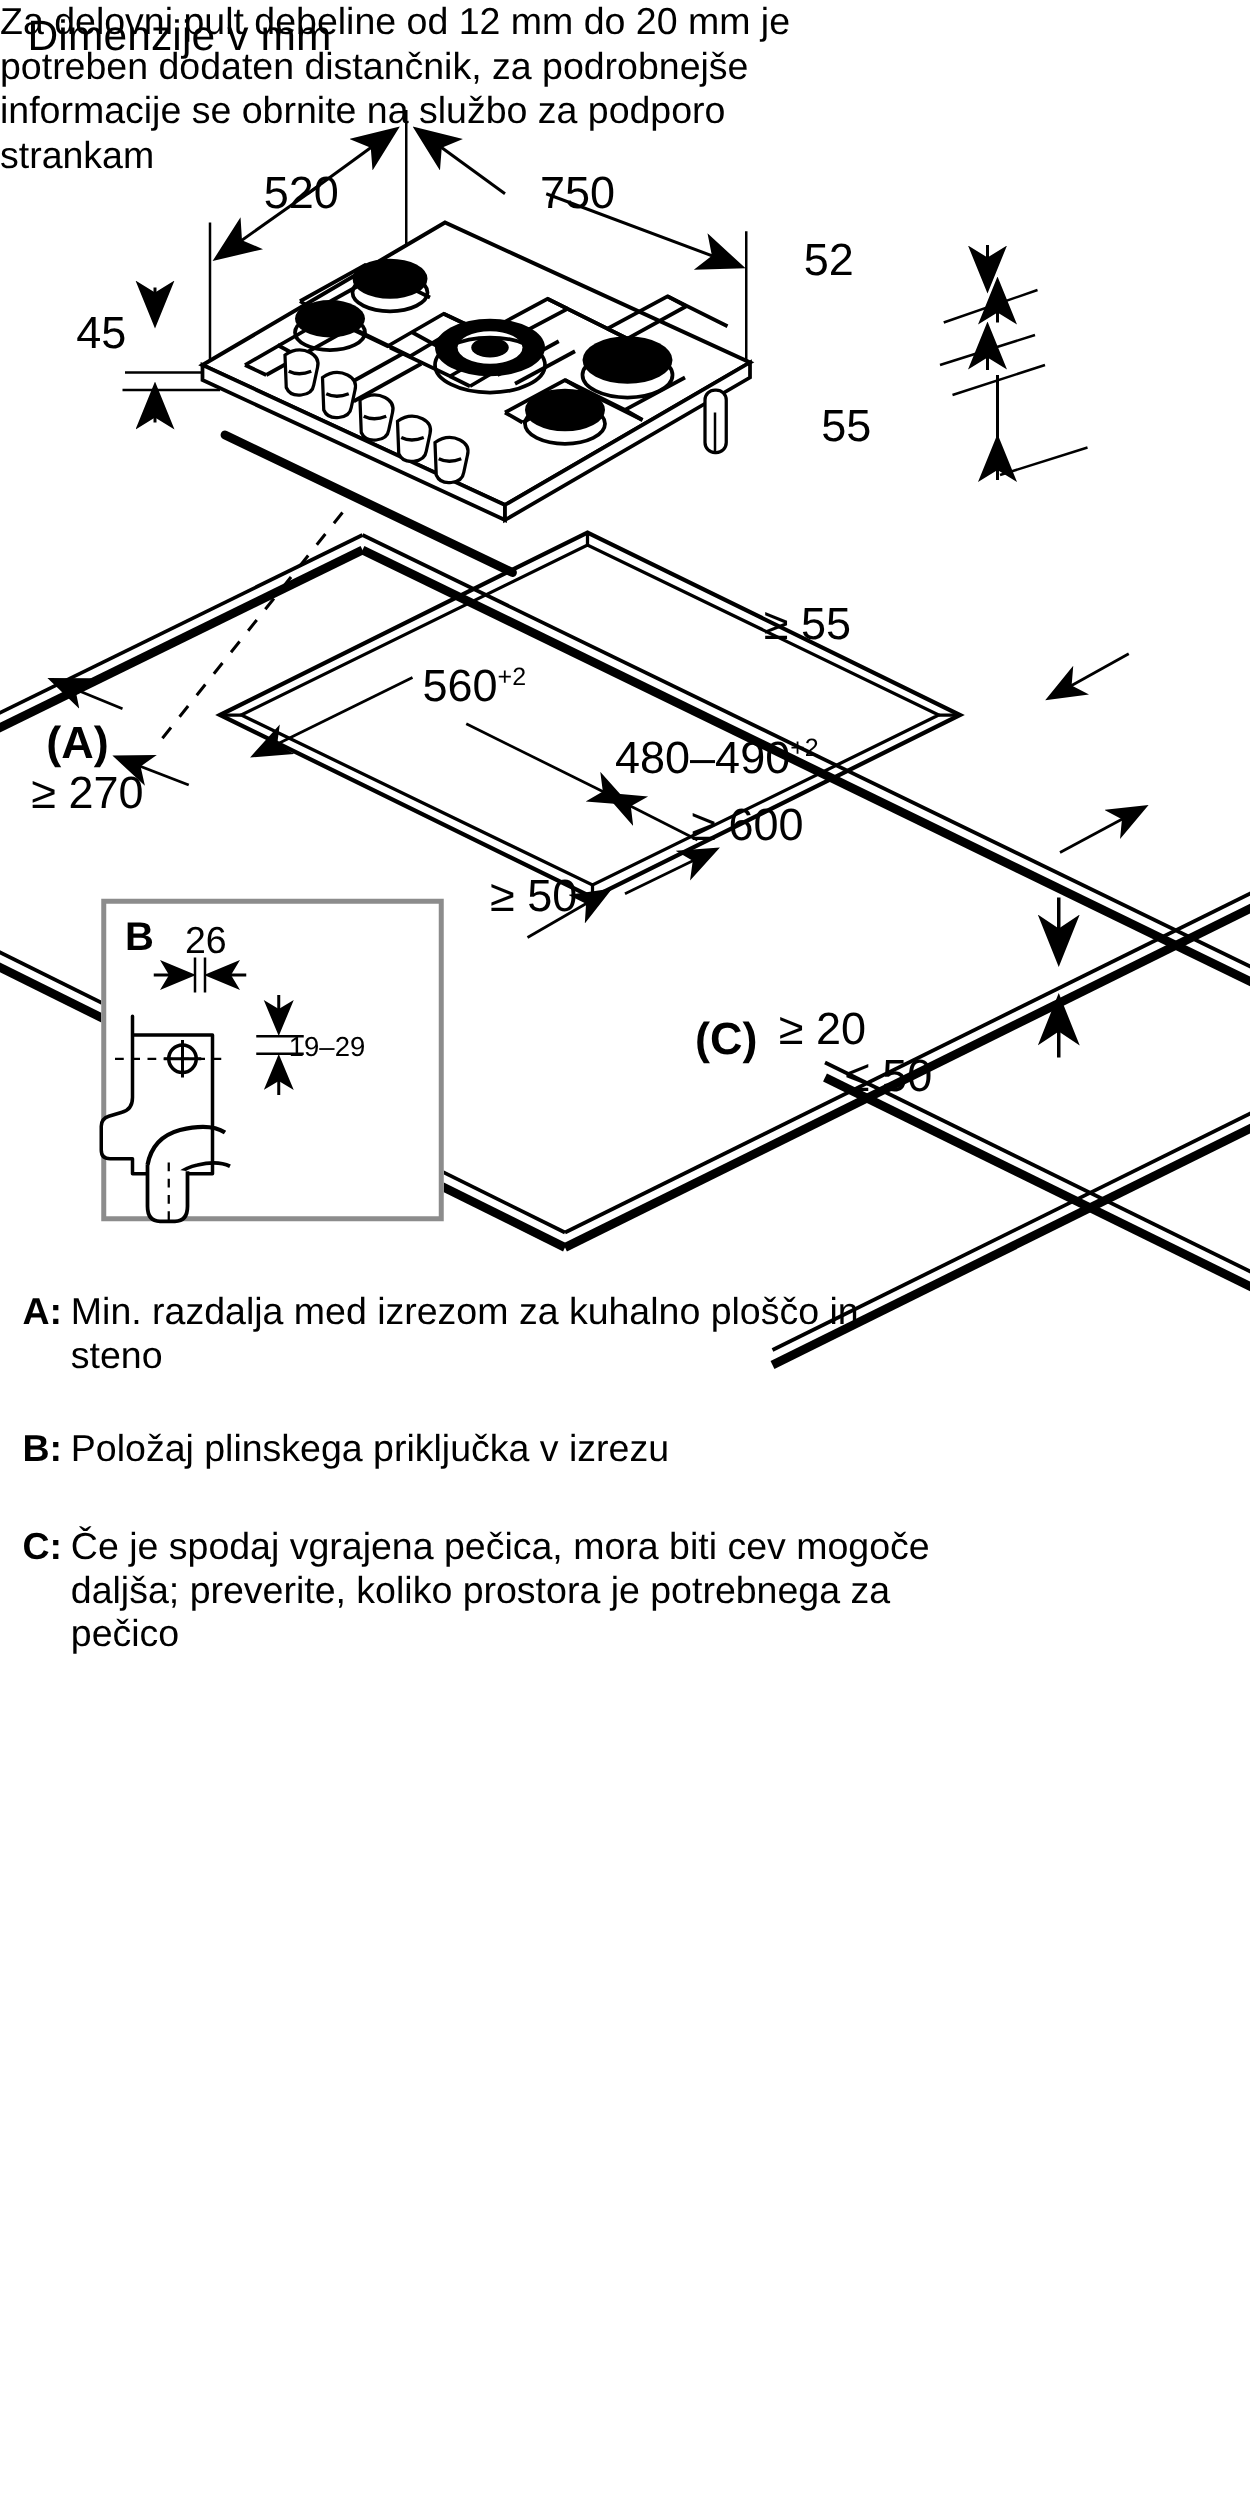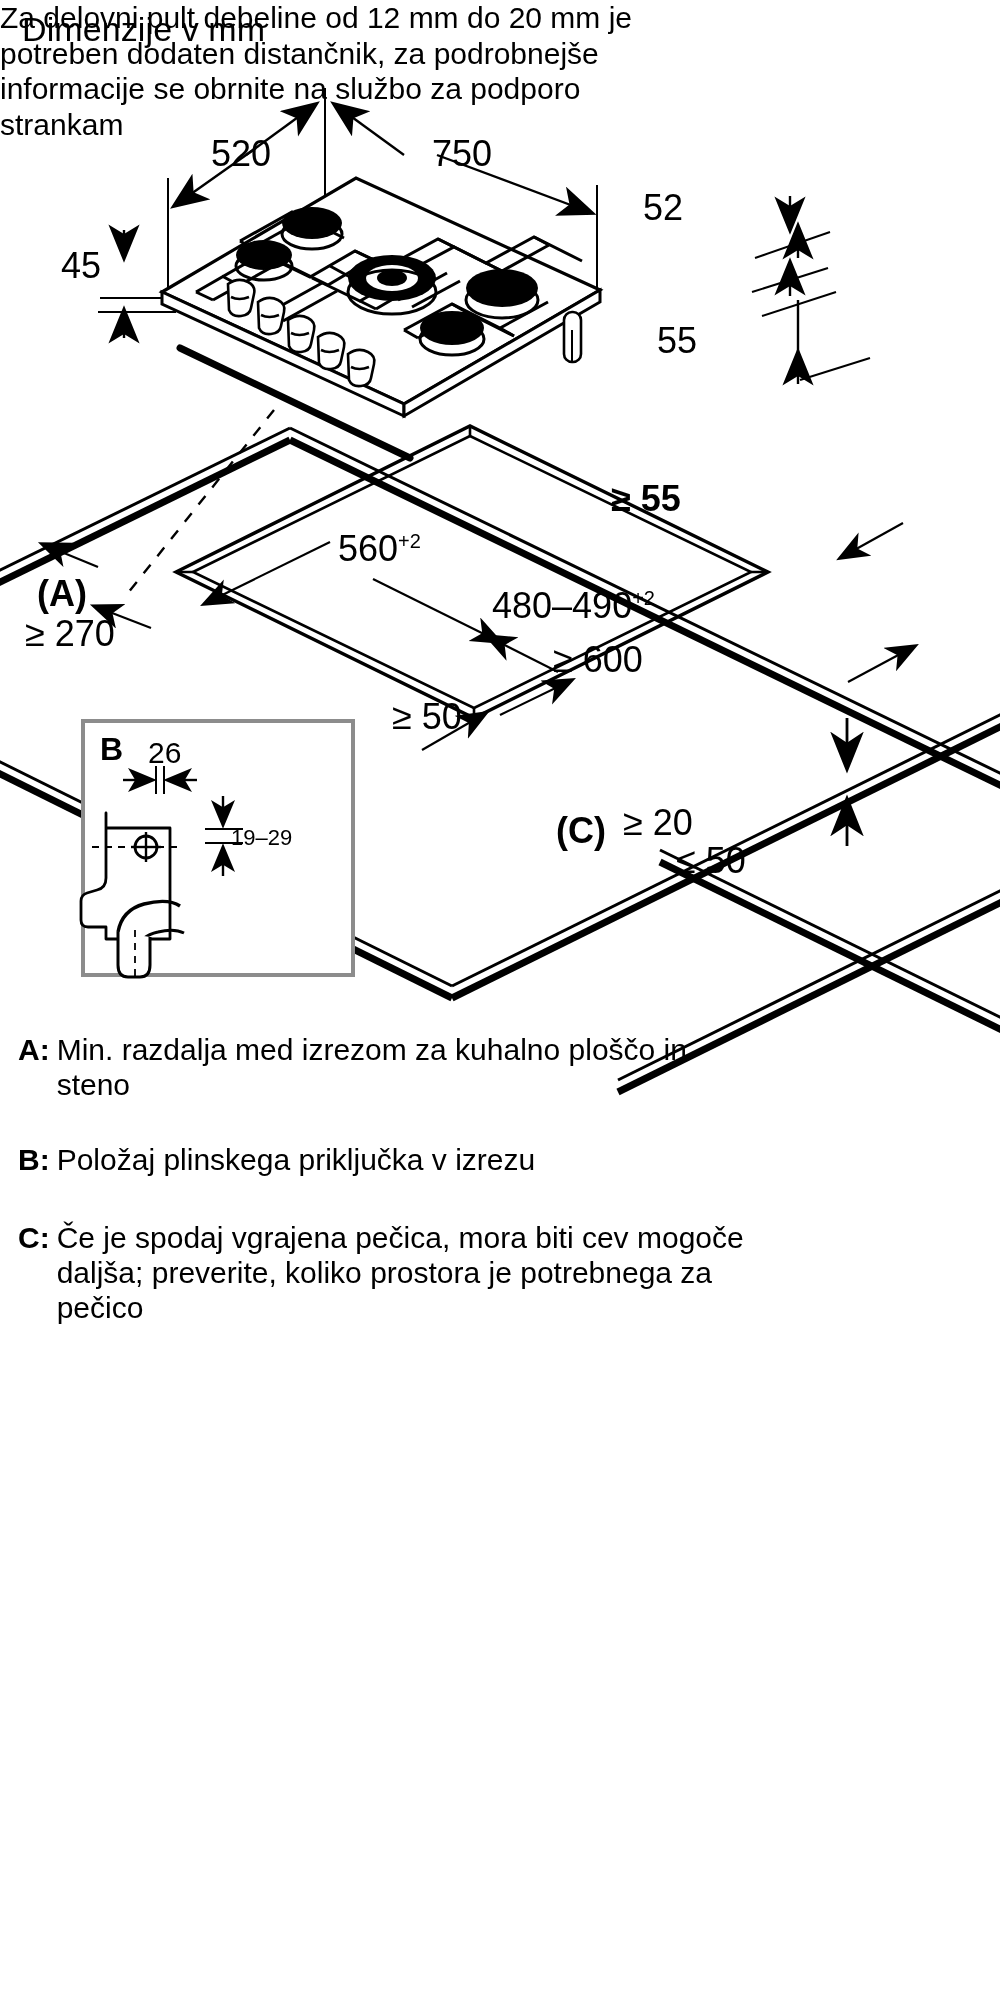--- a/index.html
+++ b/index.html
@@ -240,21 +240,21 @@
   </g>
 
   <g stroke="#000" stroke-width="2.8" fill="none">
     <line x1="847" y1="338" x2="847" y2="388" marker-end="url(#ah2)"></line>
     <line x1="847" y1="466" x2="847" y2="420" marker-end="url(#ah2)"></line>
   </g>
 </svg>
 
 <div class="abs dim" style="left:338px;top:513px;margin-top:18px;"><span>560</span><sup>+2</sup></div>
 <div class="abs dim" style="left:492px;top:588px;"><span>480–490</span><sup>+2</sup></div>
-<div class="abs dim" style="left:611px;top:481px;font-weight:bold;">≥ 55</div>
+<div class="abs dim" style="left:611px;top:481px;">≥ 55</div>
 <div class="abs dim" style="left:553px;top:642px;">≥ 600</div>
 <div class="abs dim" style="left:392px;top:699px;">≥ 50</div>
 <div class="abs dim dimbold" style="left:37px;top:576px;">(A)</div>
 <div class="abs dim" style="left:25px;top:616px;">≥ 270</div>
 <div class="abs dim dimbold" style="left:556px;top:813px;">(C)</div>
 <div class="abs dim" style="left:623px;top:805px;">≥ 20</div>
 <div class="abs dim" style="left:648px;top:843px;margin-left:28px;">≤ 50</div>
 
 <div class="abs" id="inset-b"></div>
 <div class="abs" id="inset-b-label">B</div>

